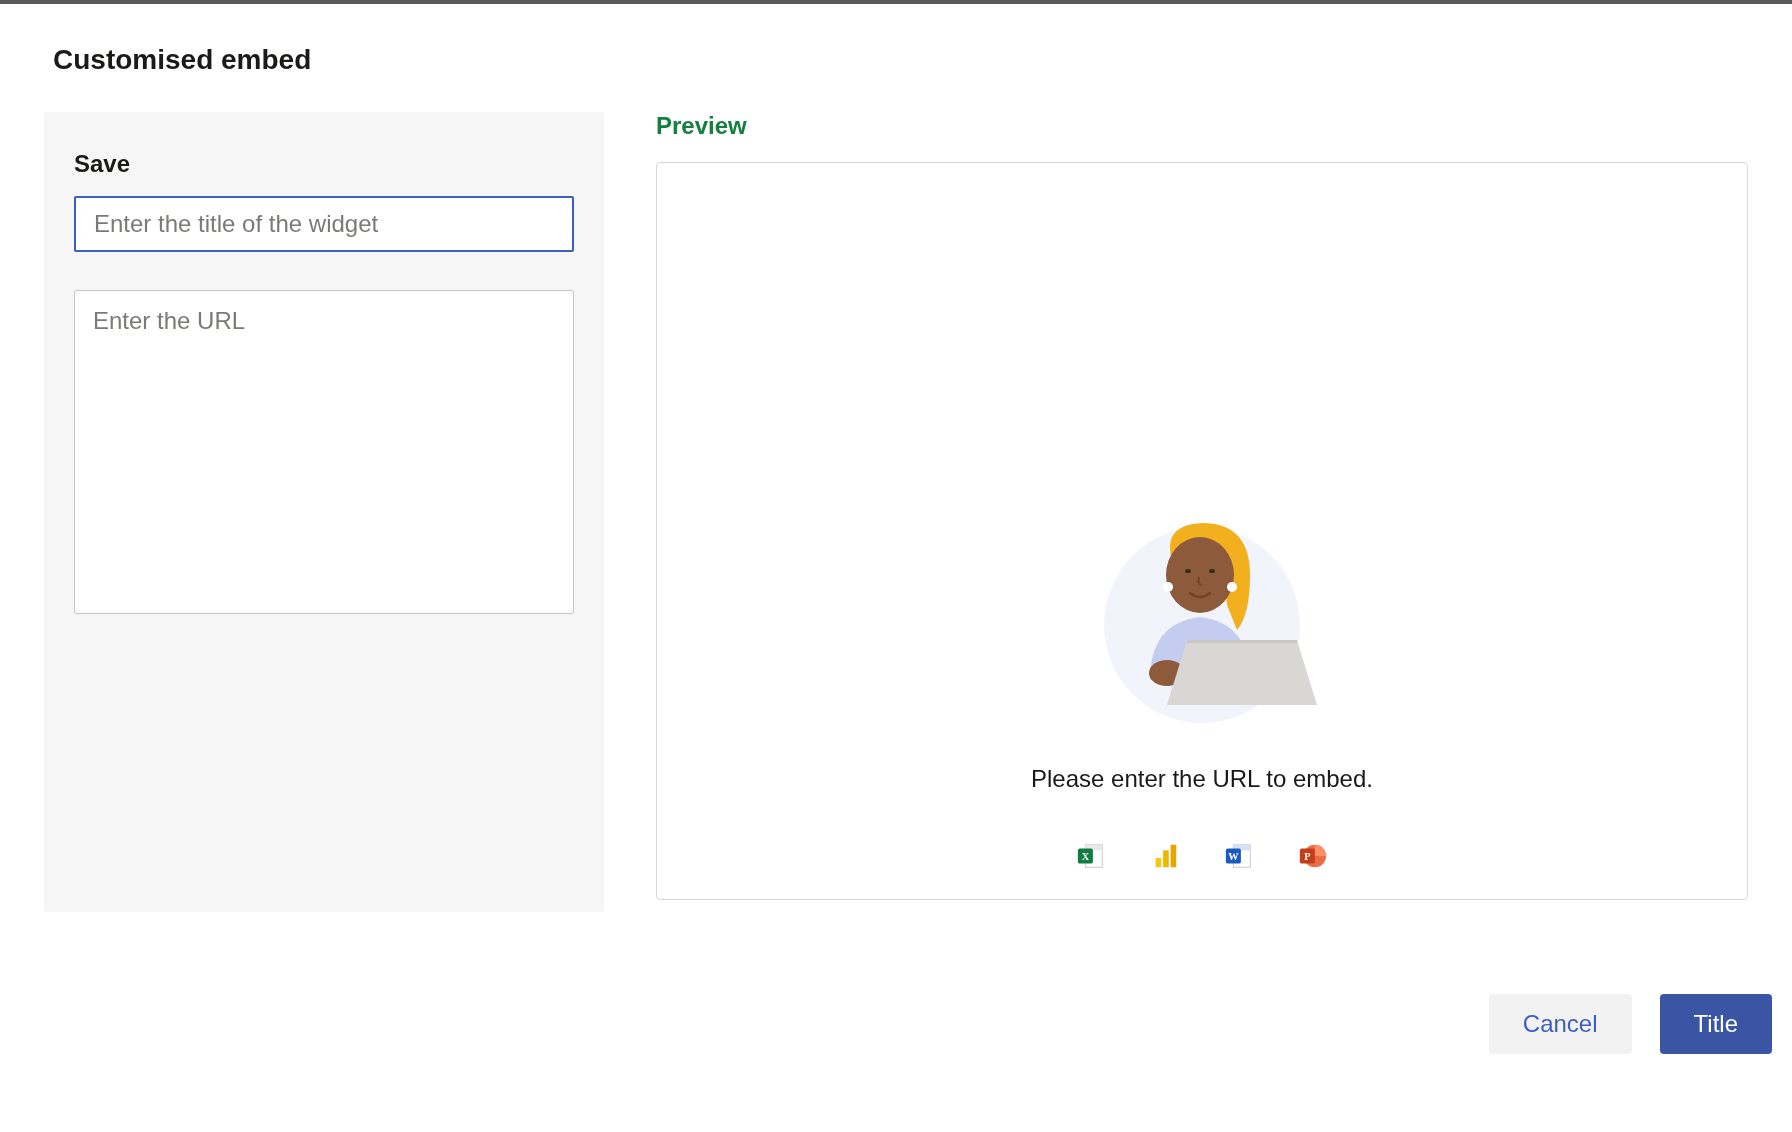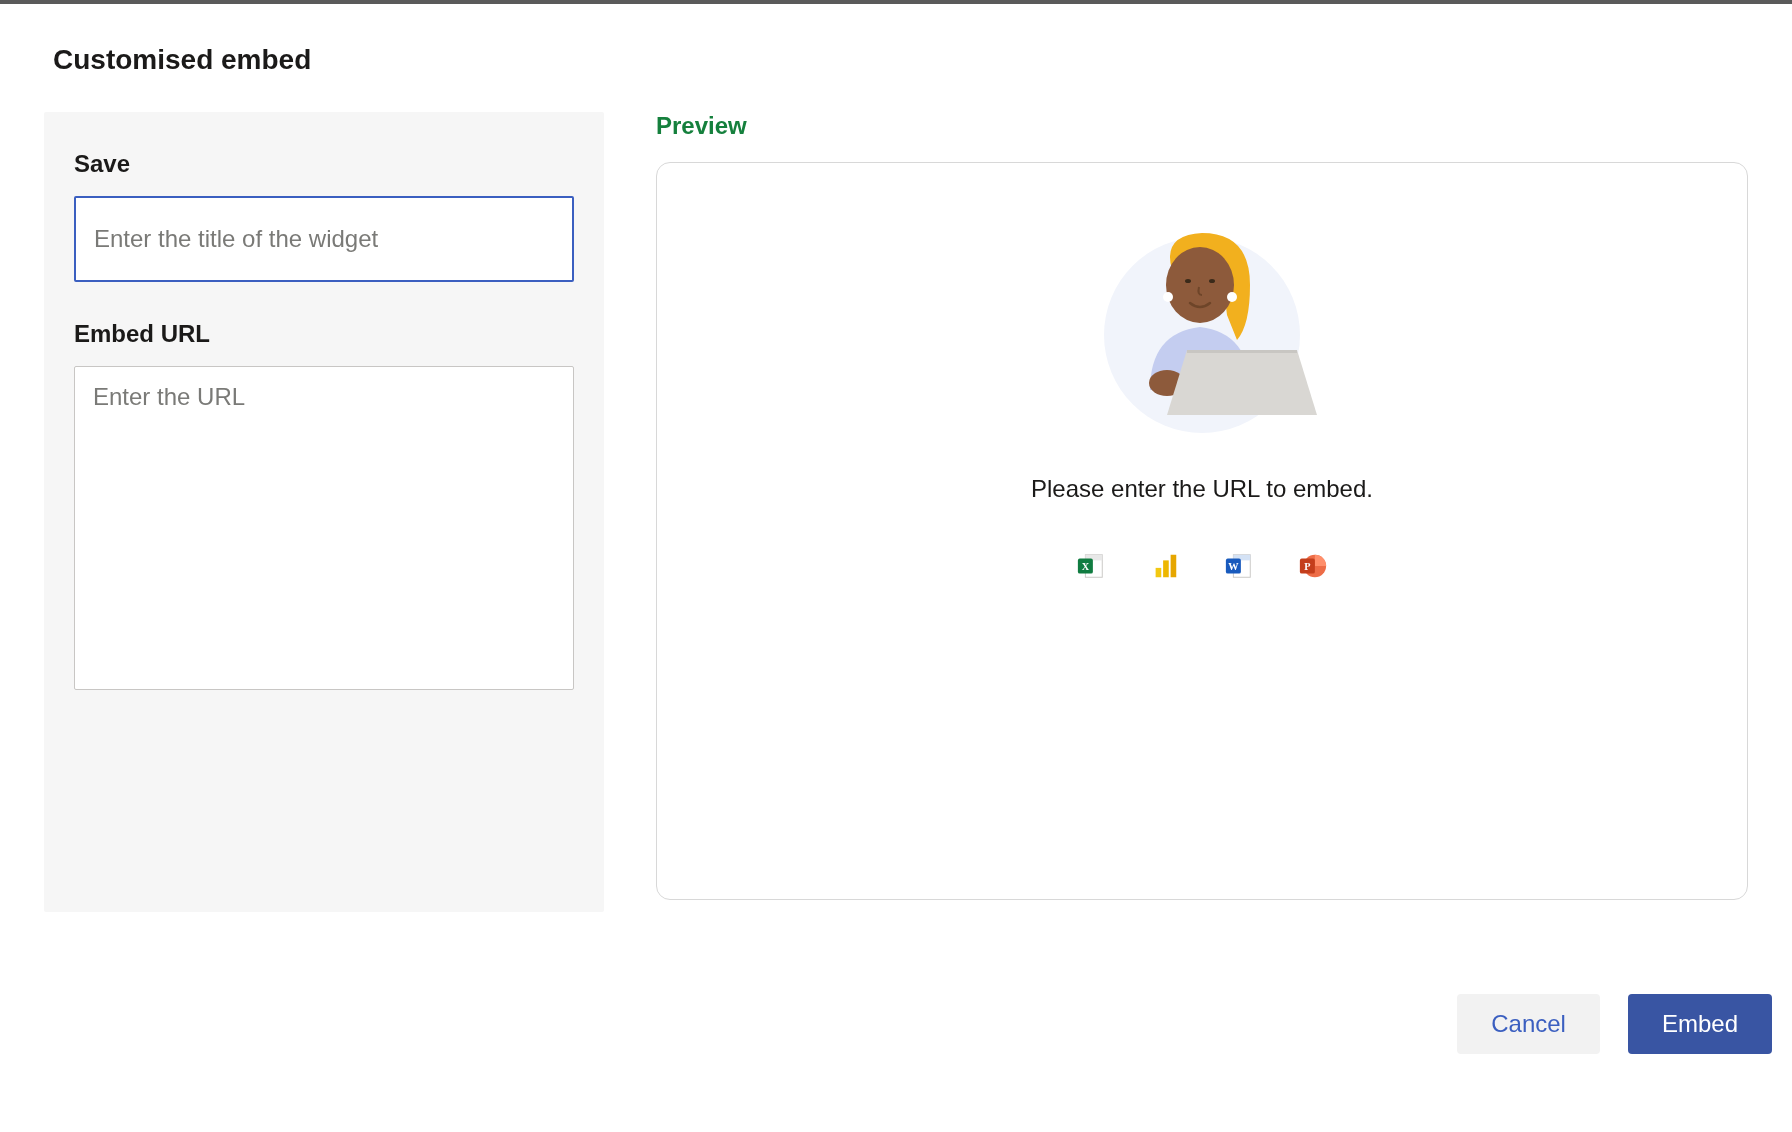--- a/index.html
+++ b/index.html
@@ -42,21 +42,21 @@
     }
     .form-label {
       display: block;
       font-size: 24px;
       font-weight: 600;
       color: #1b1a19;
       margin-bottom: 18px;
     }
     .text-input {
       width: 100%;
-      padding: 27px 18px;
+      padding: 12px 18px;
       font-size: 24px;
       font-family: inherit;
       border: 2px solid #3b5fc0;
       border-radius: 2px;
       background: #fff;
       outline: none;
       color: #1b1a19;
     }
     .text-input::placeholder {
       color: #7a7a77;
@@ -81,27 +81,27 @@
       flex: 1;
     }
     .preview-label {
       font-size: 24px;
       font-weight: 700;
       color: #15803d;
       margin-bottom: 22px;
     }
     .preview-box {
       border: 1px solid #d8d8d8;
-      border-radius: 14px;
+      border-radius: 4px;
       min-height: 738px;
       display: flex;
       flex-direction: column;
       align-items: center;
-      justify-content: flex-start;
-      padding: 52px;
+      justify-content: flex-end;
+      padding: 28px;
     }
     .preview-illustration {
       width: 260px;
       height: 230px;
       position: relative;
       margin-bottom: 30px;
     }
     .preview-message {
       font-size: 24px;
       color: #1b1a19;
@@ -151,21 +151,20 @@
 <div class="dialog">
   <h1 class="dialog-title">Customised embed</h1>
 
   <div class="content-row">
     <div class="form-panel">
       <div class="form-group">
         <label class="form-label">Save</label>
         <input type="text" class="text-input" placeholder="Enter the title of the widget" style="">
       </div>
       <div class="form-group">
-        <label class="form-label">Embed URL</label>
         <textarea class="textarea-input" placeholder="Enter the URL" style=""></textarea>
       </div>
     </div>
 
     <div class="preview-column">
       <div class="preview-label">Preview</div>
       <div class="preview-box">
         <div class="preview-illustration">
           <svg width="260" height="230" viewBox="0 0 260 230">
 
@@ -227,14 +226,14 @@
             </svg>
           </span>
         </div>
       </div>
     </div>
   </div>
 </div>
 
 <div class="dialog-actions">
   <button class="btn btn-cancel">Cancel</button>
-  <button class="btn btn-save">Embed</button>
+  <button class="btn btn-save">Title</button>
 </div>
 
 </body></html>

